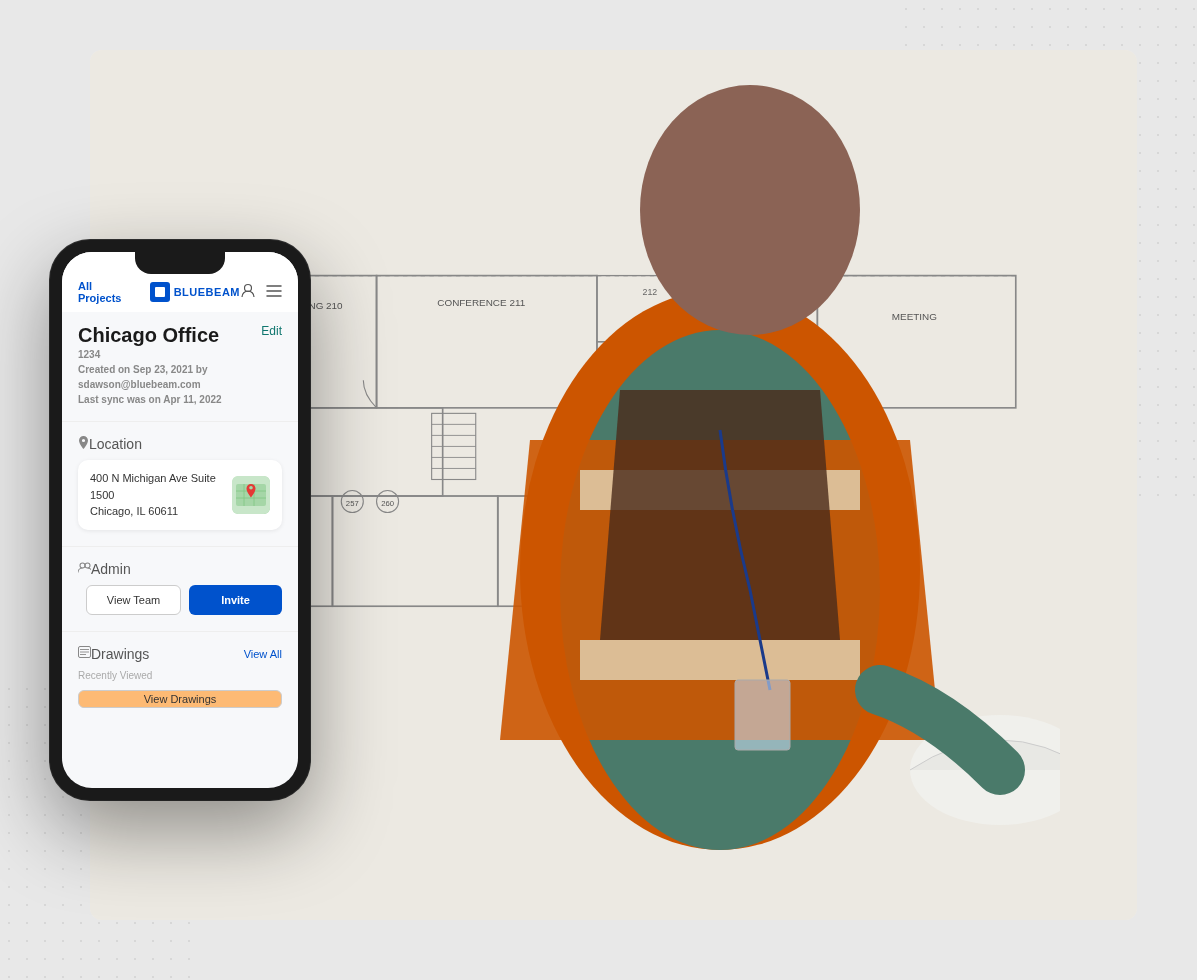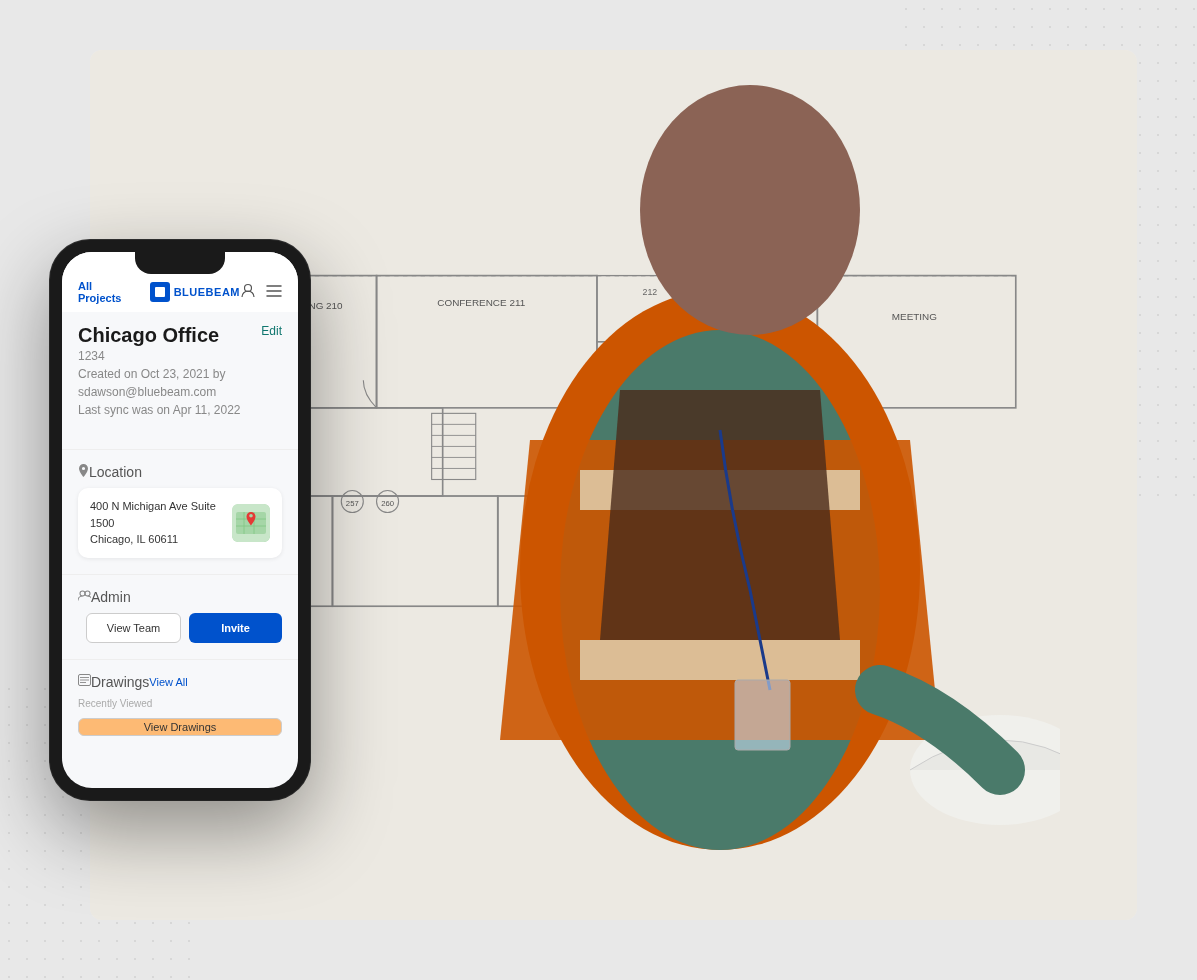--- a/index.html
+++ b/index.html
@@ -183,24 +183,25 @@
       color: #1a1a1a;
     }
 
     .edit-link {
       font-size: 12px;
       color: #0f766e;
       font-weight: 500;
     }
 
     .project-meta {
-      font-size: 12px;
+      font-size: 10px;
       color: #888;
       line-height: 1.5;
-      margin-bottom: 30px;
+      margin-bottom: 14px;
+      font-weight: bold;
     }
 
     .section-label {
       font-size: 14px;
       color: #555;
       font-weight: 500;
       display: flex;
       align-items: center;
       margin-bottom: 8px;
     }
@@ -269,21 +270,21 @@
       background: #0052cc;
       border-radius: 6px;
       font-size: 11px;
       font-weight: 600;
       color: white;
       text-align: center;
     }
 
     .drawings-header {
       display: flex;
-      justify-content: flex-start;
+      justify-content: space-between;
       align-items: center;
       margin-bottom: 6px;
     }
 
     .view-all-link {
       font-size: 11px;
       color: #0052cc;
     }
 
     .recently-viewed {
@@ -444,21 +445,21 @@
         
         
         <div class="project-title-row">
           <span class="project-title">Chicago Office</span>
           <span class="edit-link">Edit</span>
         </div>
         
         
         <div class="project-meta">
           <div>1234</div>
-          <div>Created on Oct 23, 2021 by sdawson@bluebeam.com</div>
+          <div>Created on Sep 23, 2021 by sdawson@bluebeam.com</div>
           <div>Last sync was on Apr 11, 2022</div>
         </div>
 
         <div class="divider"></div>
 
         
         <div class="section-label">
           <span class="section-icon">
             <svg width="11" height="13" viewBox="0 0 11 13" fill="none" xmlns="http://www.w3.org/2000/svg">
               <path d="M5.5 0C3.02 0 1 2.02 1 4.5c0 3.38 4.5 8.5 4.5 8.5s4.5-5.12 4.5-8.5C10 2.02 7.98 0 5.5 0zm0 6.1a1.6 1.6 0 110-3.2 1.6 1.6 0 010 3.2z" fill="#888"></path>

